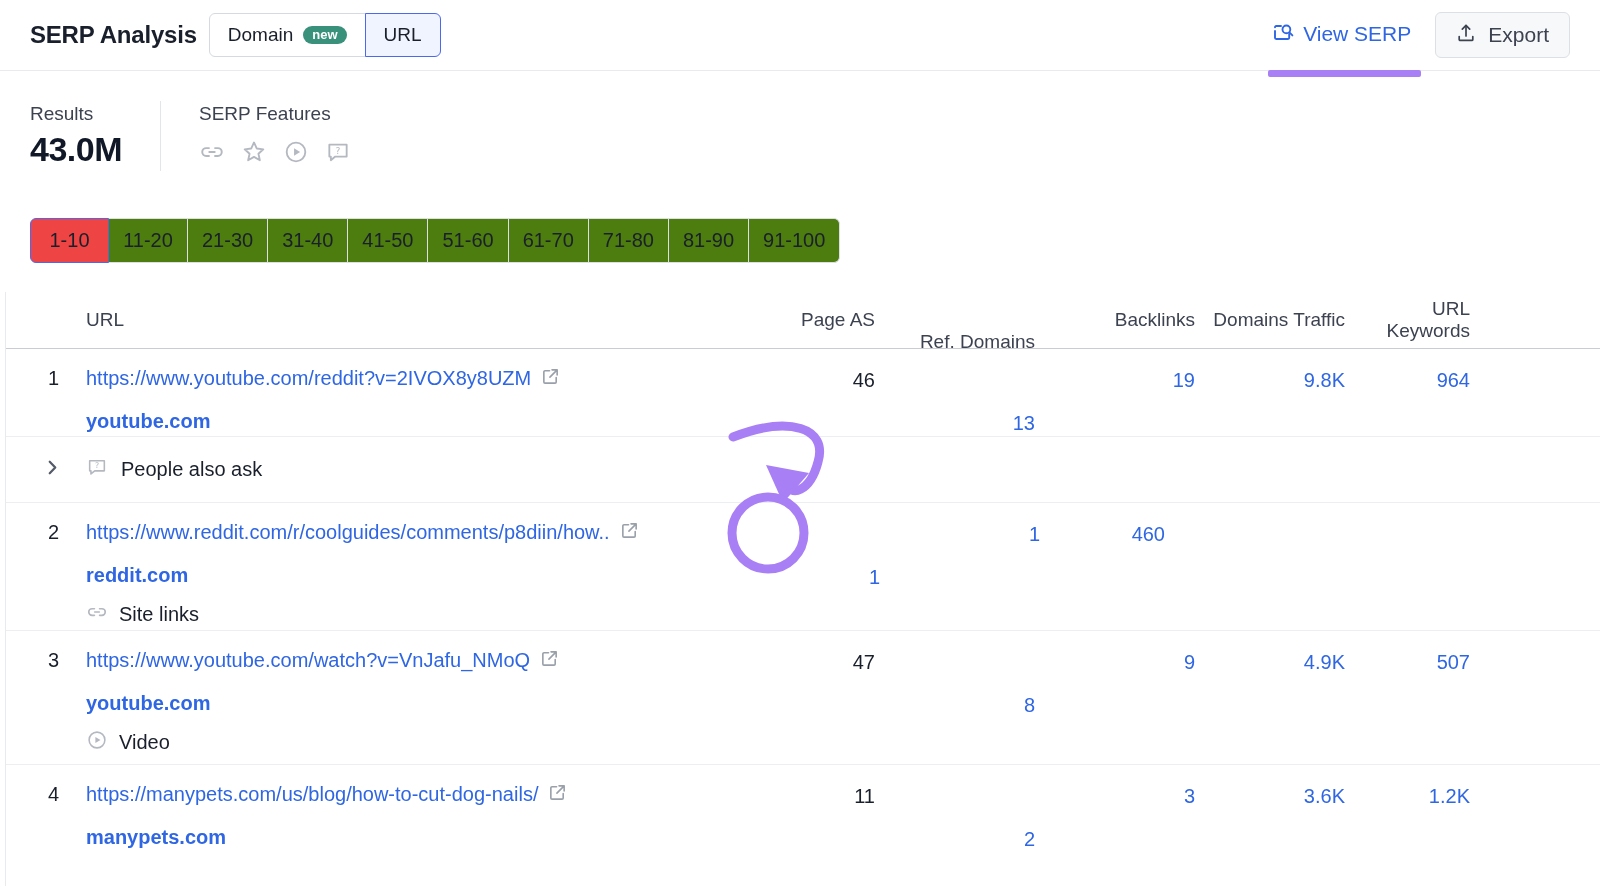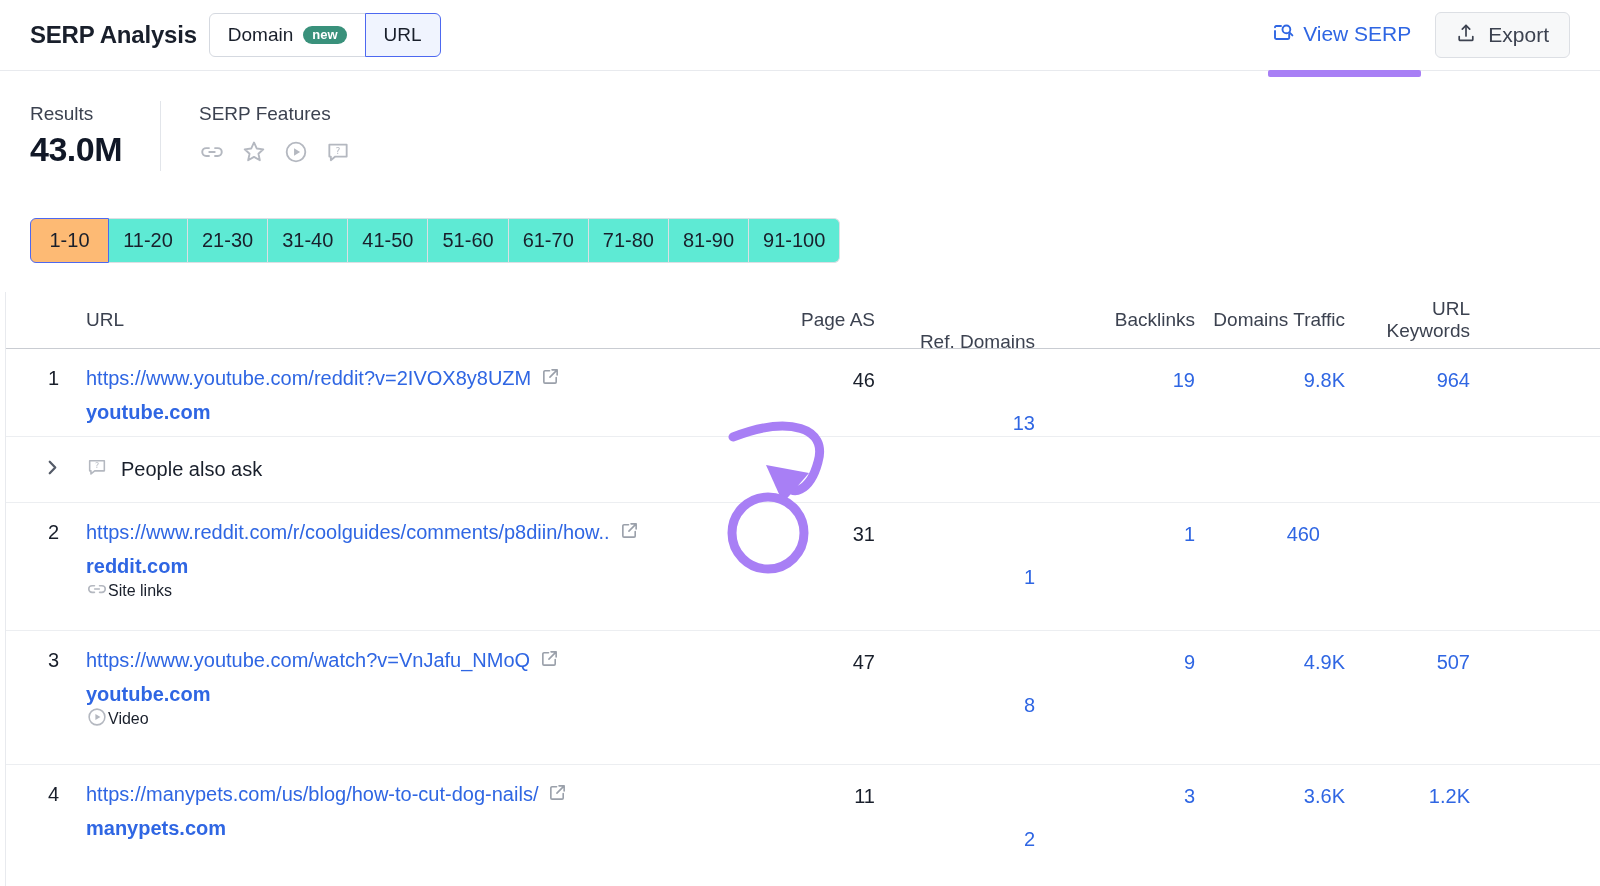--- a/index.html
+++ b/index.html
@@ -63,24 +63,24 @@
   .metric-feats { padding: 32px 0 0 38px; }
   .feat-icons { display: flex; gap: 16px; margin-top: 14px; }
   .feat-icons svg { display: block; }
 
   
   .pager { position: absolute; left: 30px; top: 218px; display: flex; height: 45px; }
   .pg {
     display: flex; align-items: center; justify-content: center;
     min-width: 79px; height: 45px; padding: 0 14px;
     border: 1px solid #dcdfe4; border-left: none;
-    background: #5eead4; font-size: 20px; color: #191f2b; cursor: pointer;
+    background: #4d7c0f; font-size: 20px; color: #191f2b; cursor: pointer;
   }
   .pg.first { border-left: 1px solid #4d68f0; border-radius: 6px 0 0 6px;
-              border-color: #4d68f0; background: #fdba74; }
+              border-color: #4d68f0; background: #ef4444; }
   .pg.last { border-radius: 0 6px 6px 0; }
 
   
   .table { position: absolute; left: 0; top: 292px; width: 1600px; }
   .edge { position: absolute; left: 0; top: 0; width: 6px; height: 594px;
           border-right: 1px solid #e8eaee; background: #fff; }
   .thead {
     display: flex; align-items: center; height: 57px;
     border-bottom: 1px solid #c9ccd2; padding-left: 6px;
   }
@@ -92,22 +92,22 @@
   .c-bl { width: 160px; }
   .c-st { width: 150px; }
   .c-kw { width: 155px; padding-right: 30px; }
 
   .trow { display: flex; border-bottom: 1px solid #eceef1; padding-left: 6px; min-height: 88px; }
   .cell-url { width: 714px; display: flex; padding-top: 18px; }
   .rank { width: 80px; font-size: 20px; color: #191f2b; text-align: left; padding-left: 42px; }
   .urlblock { flex: 1; }
   .urlline { display: flex; align-items: center; gap: 10px; }
   .urltext { font-size: 20px; color: #2f66e3; cursor: pointer; }
-  .domain { font-size: 20px; font-weight: bold; color: #2f66e3; margin-top: 11px; cursor: pointer; }
-  .feature-tag { display: flex; align-items: center; margin-top: 0; font-size: 16px; color: #191f2b; }
+  .domain { font-size: 20px; font-weight: bold; color: #2f66e3; margin-top: 20px; cursor: pointer; }
+  .feature-tag { display: flex; align-items: center; gap: 11px; margin-top: 14px; font-size: 20px; color: #191f2b; }
   .numcell { font-size: 20px; padding-top: 20px; text-align: right; }
   .num-dark { color: #191f2b; }
   .num-link { color: #2f66e3; cursor: pointer; }
 
   .paa-row { display: flex; align-items: center; height: 66px;
              border-bottom: 1px solid #eceef1; padding-left: 6px; }
   .paa-chev { width: 80px; padding-left: 38px; display: flex; align-items: center; cursor: pointer; }
   .paa-body { display: flex; align-items: center; gap: 13px; font-size: 20px; color: #191f2b; }
 
   .ext-icon { cursor: pointer; display: block; }
@@ -288,21 +288,20 @@
               <svg width="22" height="22" viewBox="0 0 24 24" fill="none">
                 <path d="M9.5 12H14.5" stroke="#b4b8c0" stroke-width="1.8" stroke-linecap="round"></path>
                 <path d="M9.2 8.4H6.6A3.6 3.6 0 003 12a3.6 3.6 0 003.6 3.6h2.6" stroke="#b4b8c0" stroke-width="1.8" stroke-linecap="round"></path>
                 <path d="M14.8 8.4h2.6A3.6 3.6 0 0121 12a3.6 3.6 0 01-3.6 3.6h-2.6" stroke="#b4b8c0" stroke-width="1.8" stroke-linecap="round"></path>
               </svg>
             </span>
             <span>Site links</span>
           </div>
         </div>
       </div>
-      <div class="numcell c-as num-dark">31</div>
       <div class="numcell c-rd num-link">1</div>
       <div class="numcell c-bl num-link">1</div>
       <div class="numcell c-kw num-link">460</div>
     </div>
 
     <div class="trow" style="min-height:134px;">
       <div class="cell-url">
         <div class="rank">3</div>
         <div class="urlblock">
           <div class="urlline">

